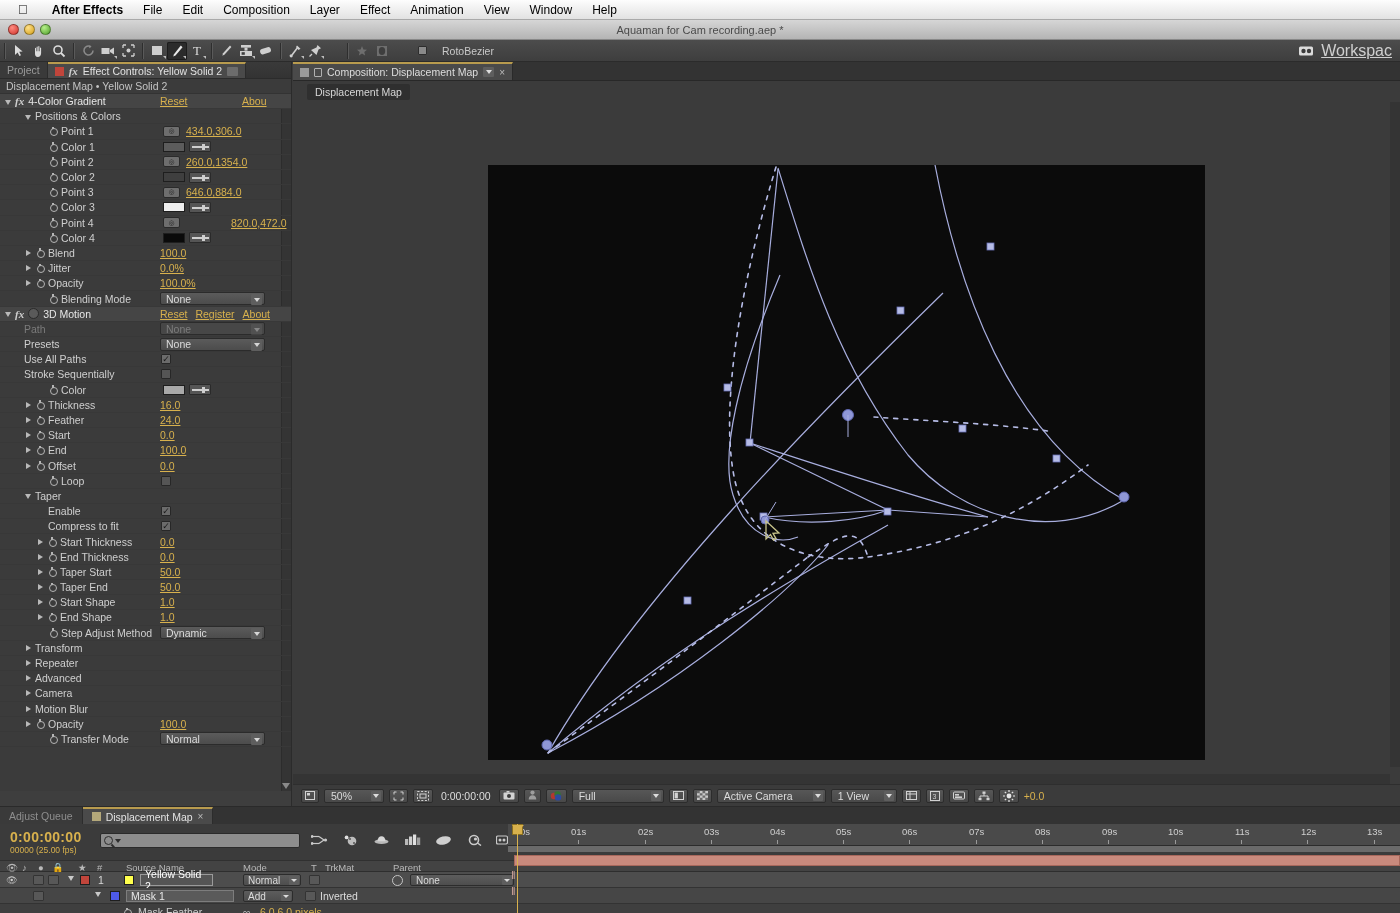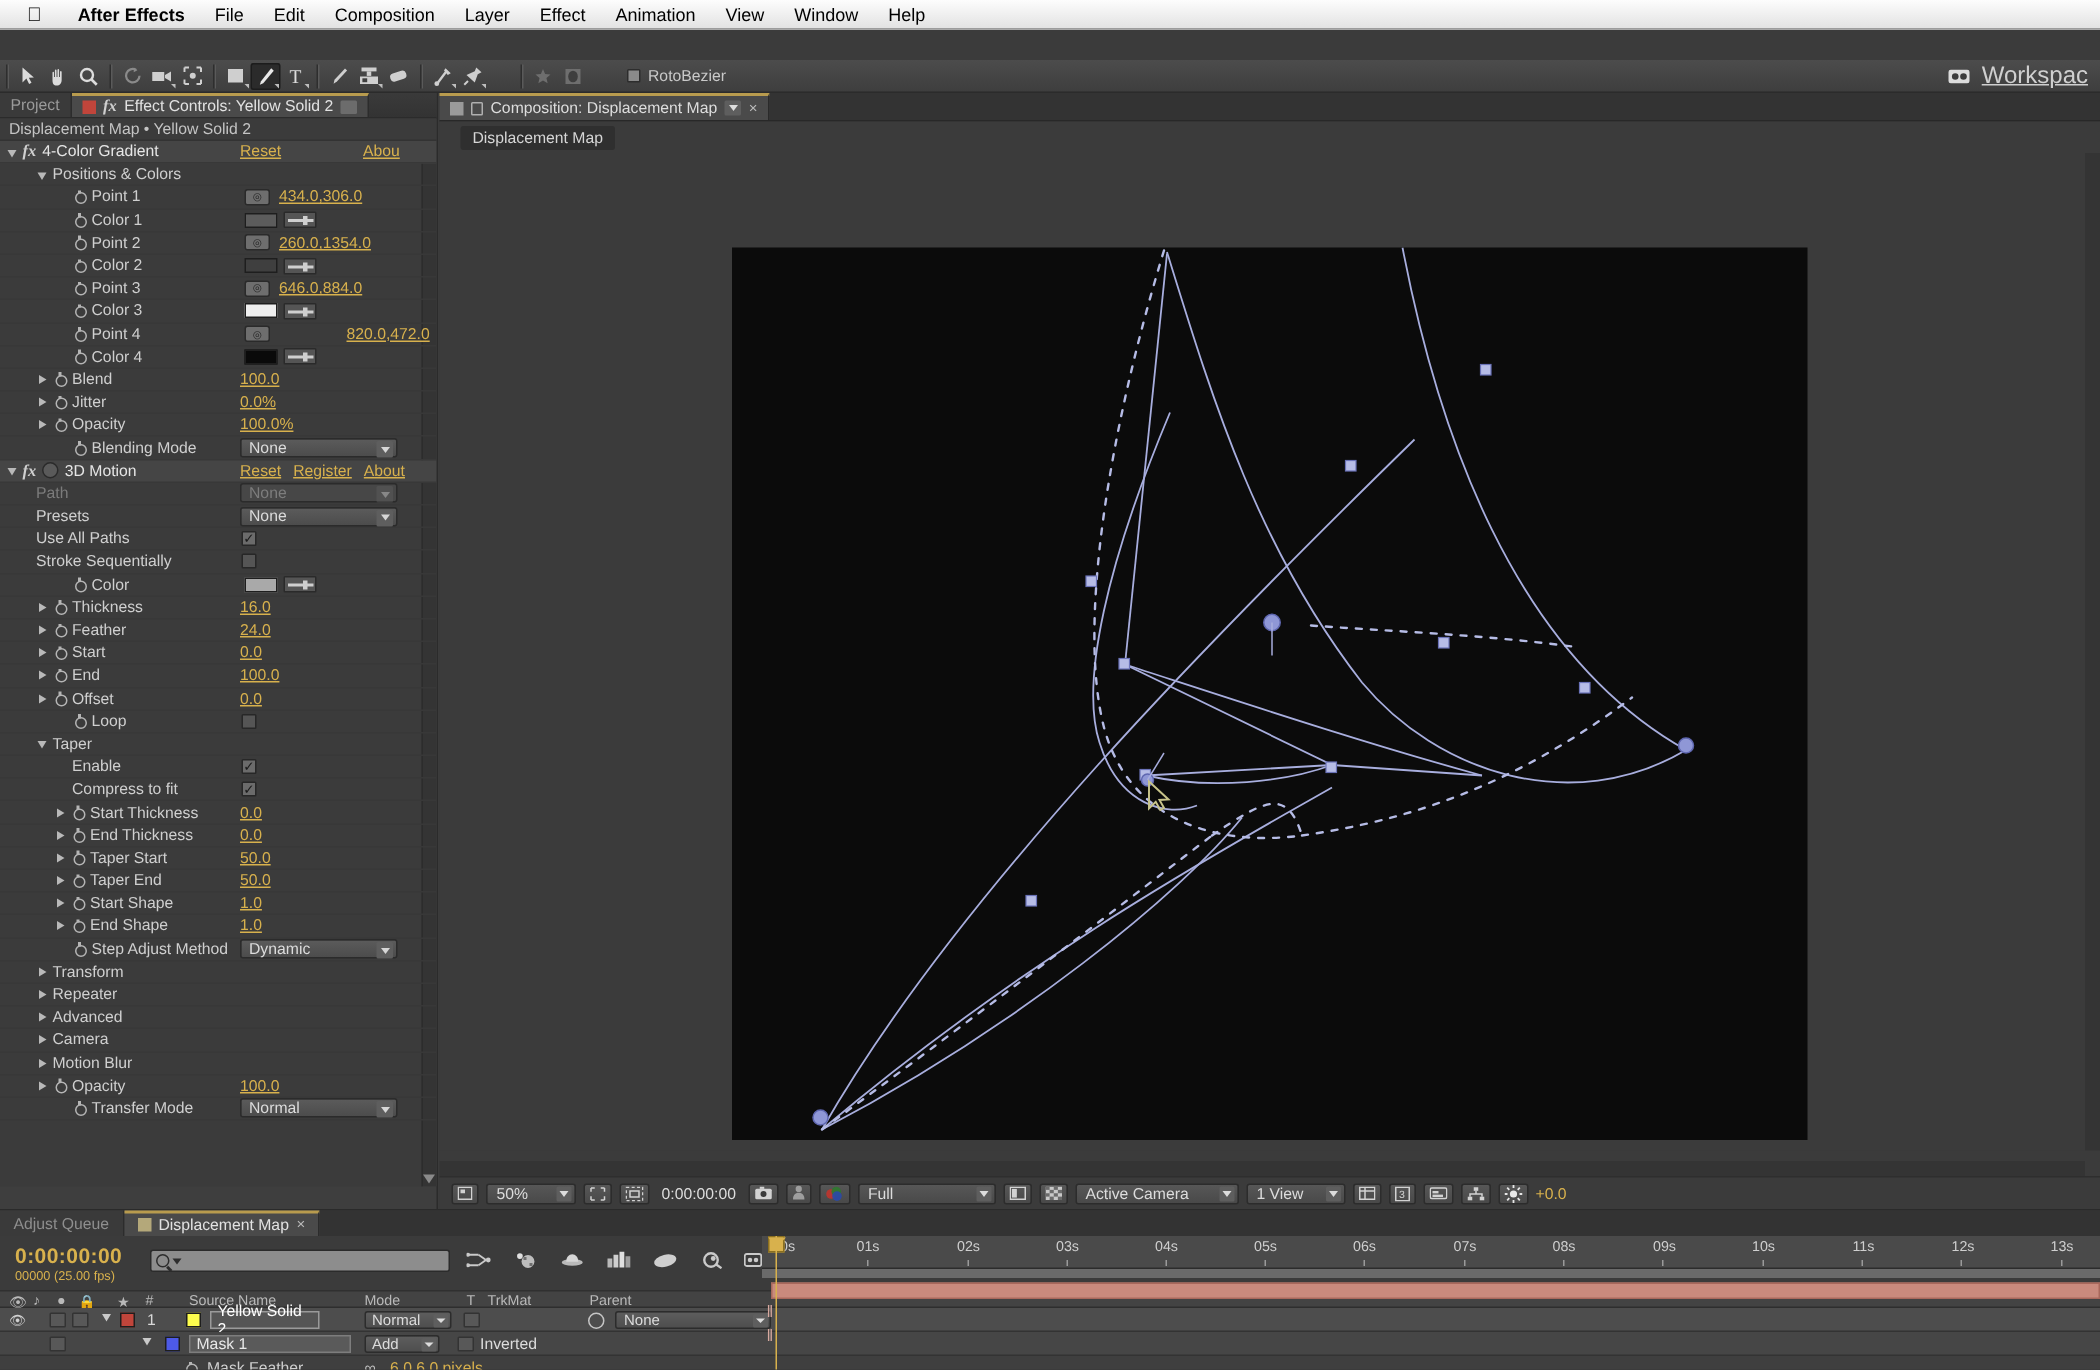--- a/index.html
+++ b/index.html
@@ -52,21 +52,21 @@
   .tool{
     width:20px; height:18px; display:flex; align-items:center; justify-content:center;
     position:relative; color:#d4d4d4;
   }
   .tool.sel{ background:#2b2b2b; border-radius:2px; box-shadow:inset 0 0 0 1px #1c1c1c; }
   .tool.dim{ color:#777; }
   .tool .tri{
     position:absolute; right:1px; bottom:1px;
     width:0;height:0;border-left:3px solid transparent;border-top:3px solid #bdbdbd;
   }
-  .rotobez{ display:flex; align-items:center; gap:5px; margin-left:26px; color:#c9c9c9; font-size:10.5px;}
+  .rotobez{ display:flex; align-items:center; gap:15px; margin-left:26px; color:#c9c9c9; font-size:10.5px;}
   .chk-sm{ width:9px; height:9px; background:#8a8a8a; border:1px solid #2d2d2d; border-radius:1px;}
   .wsarea{ position:absolute; right:4px; top:40px; height:22px; display:flex; align-items:center; gap:5px; padding-right:4px;}
   .wslabel{ font-size:16px; color:#cfcfcf;text-decoration:underline; }
 
   
   .panel{ position:absolute; background:#404040; }
   .tabstrip{
     height:17px; background:linear-gradient(#3a3a3a,#333);
     display:flex; align-items:stretch; border-bottom:1px solid #2b2b2b;
   }
@@ -303,20 +303,28 @@
     <div class="mi">Edit</div>
     <div class="mi">Composition</div>
     <div class="mi">Layer</div>
     <div class="mi">Effect</div>
     <div class="mi">Animation</div>
     <div class="mi">View</div>
     <div class="mi">Window</div>
     <div class="mi">Help</div>
   </div>
 
+  <div class="titlebar">
+    <div class="traffic">
+      <div class="tl r"></div>
+      <div class="tl y"></div>
+      <div class="tl g"></div>
+    </div>
+    <div class="doctitle">Aquaman for Cam recording.aep *</div>
+  </div>
 
   <div class="toolbar">
     <div class="tsep"></div>
     <div class="tool">
       <svg width="10" height="13" viewBox="0 0 10 13">
           <path d="M1 1 L1 11 L3.6 8.4 L5.4 12 L7 11.2 L5.2 7.8 L8.6 7.6 Z" fill="#dcdcdc"></path>
         </svg>
     </div>
     <div class="tool">
       <svg width="14" height="14" viewBox="0 0 14 14">

